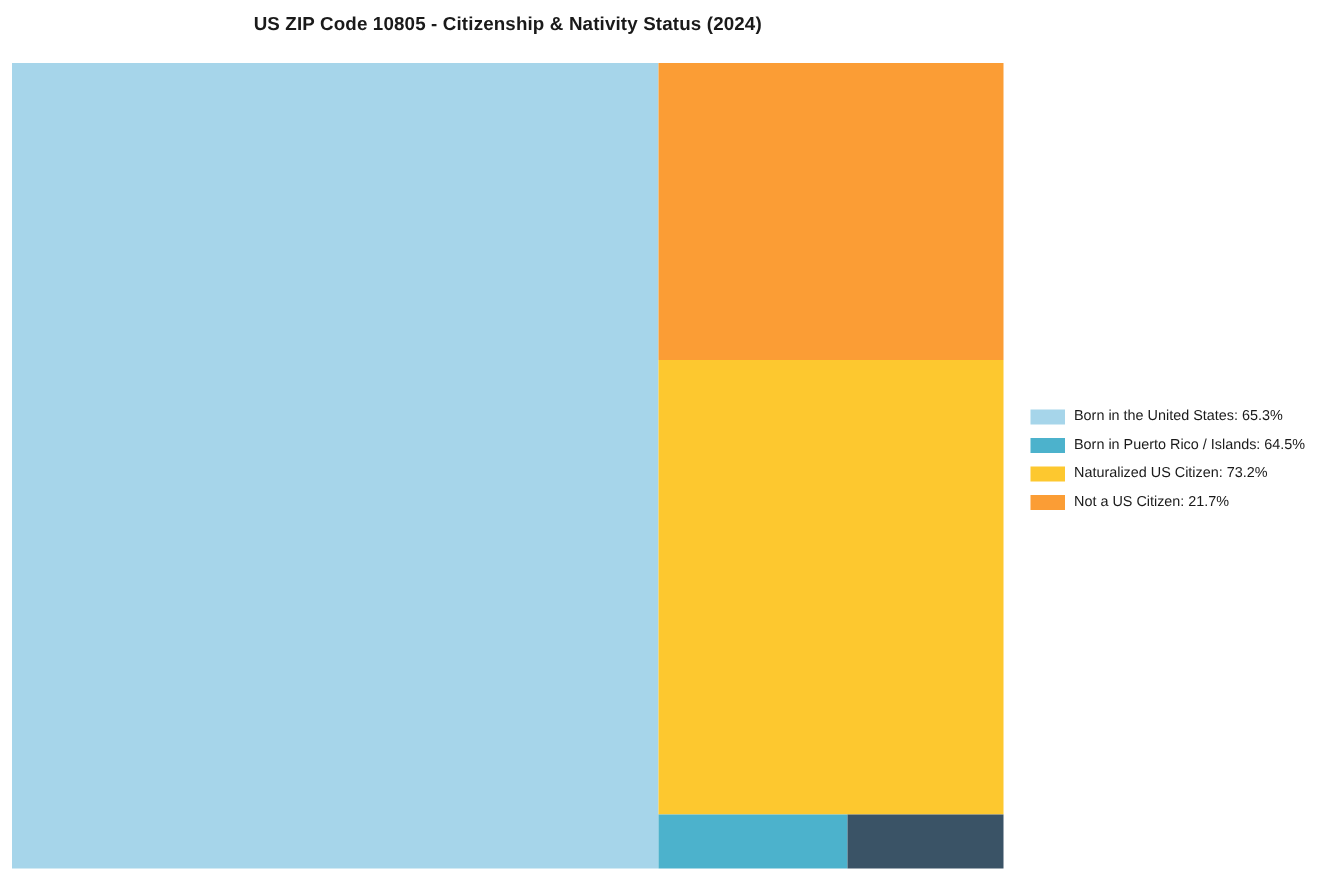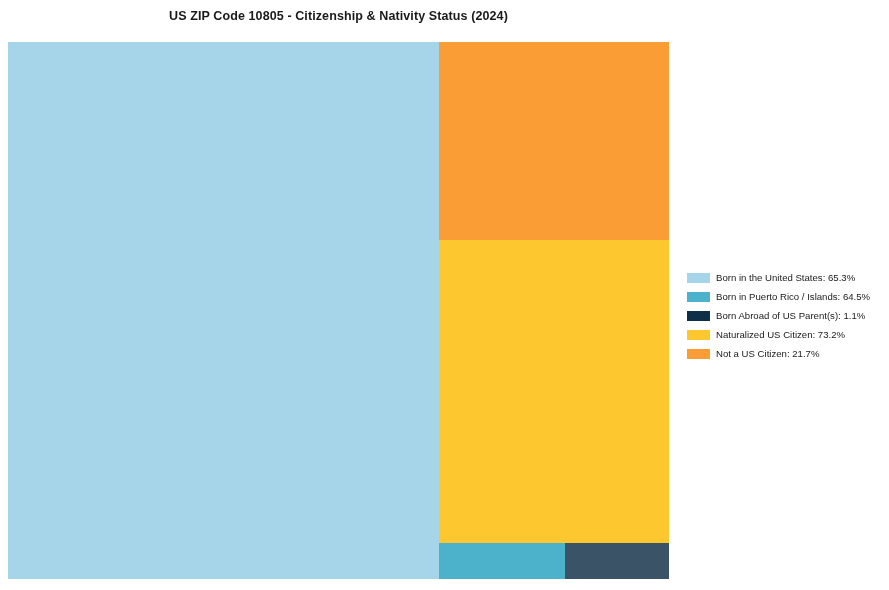--- a/index.html
+++ b/index.html
@@ -94,24 +94,20 @@
   <div id="legend">
     <div class="legend-row">
       <span class="legend-swatch" style="background: rgb(166, 213, 234);"></span>
       <span class="legend-label">Born in the United States: 65.3%</span>
     </div>
     <div class="legend-row">
       <span class="legend-swatch" style="background: rgb(76, 178, 204);"></span>
       <span class="legend-label">Born in Puerto Rico / Islands: 64.5%</span>
     </div>
     <div class="legend-row">
-      <span class="legend-swatch" style="background: rgb(13, 47, 71);"></span>
-      <span class="legend-label">Born Abroad of US Parent(s): 1.1%</span>
-    </div>
-    <div class="legend-row">
       <span class="legend-swatch" style="background: rgb(253, 200, 47);"></span>
       <span class="legend-label">Naturalized US Citizen: 73.2%</span>
     </div>
     <div class="legend-row">
       <span class="legend-swatch" style="background: rgb(251, 157, 53);"></span>
       <span class="legend-label">Not a US Citizen: 21.7%</span>
     </div>
   </div>
 
 </div>

